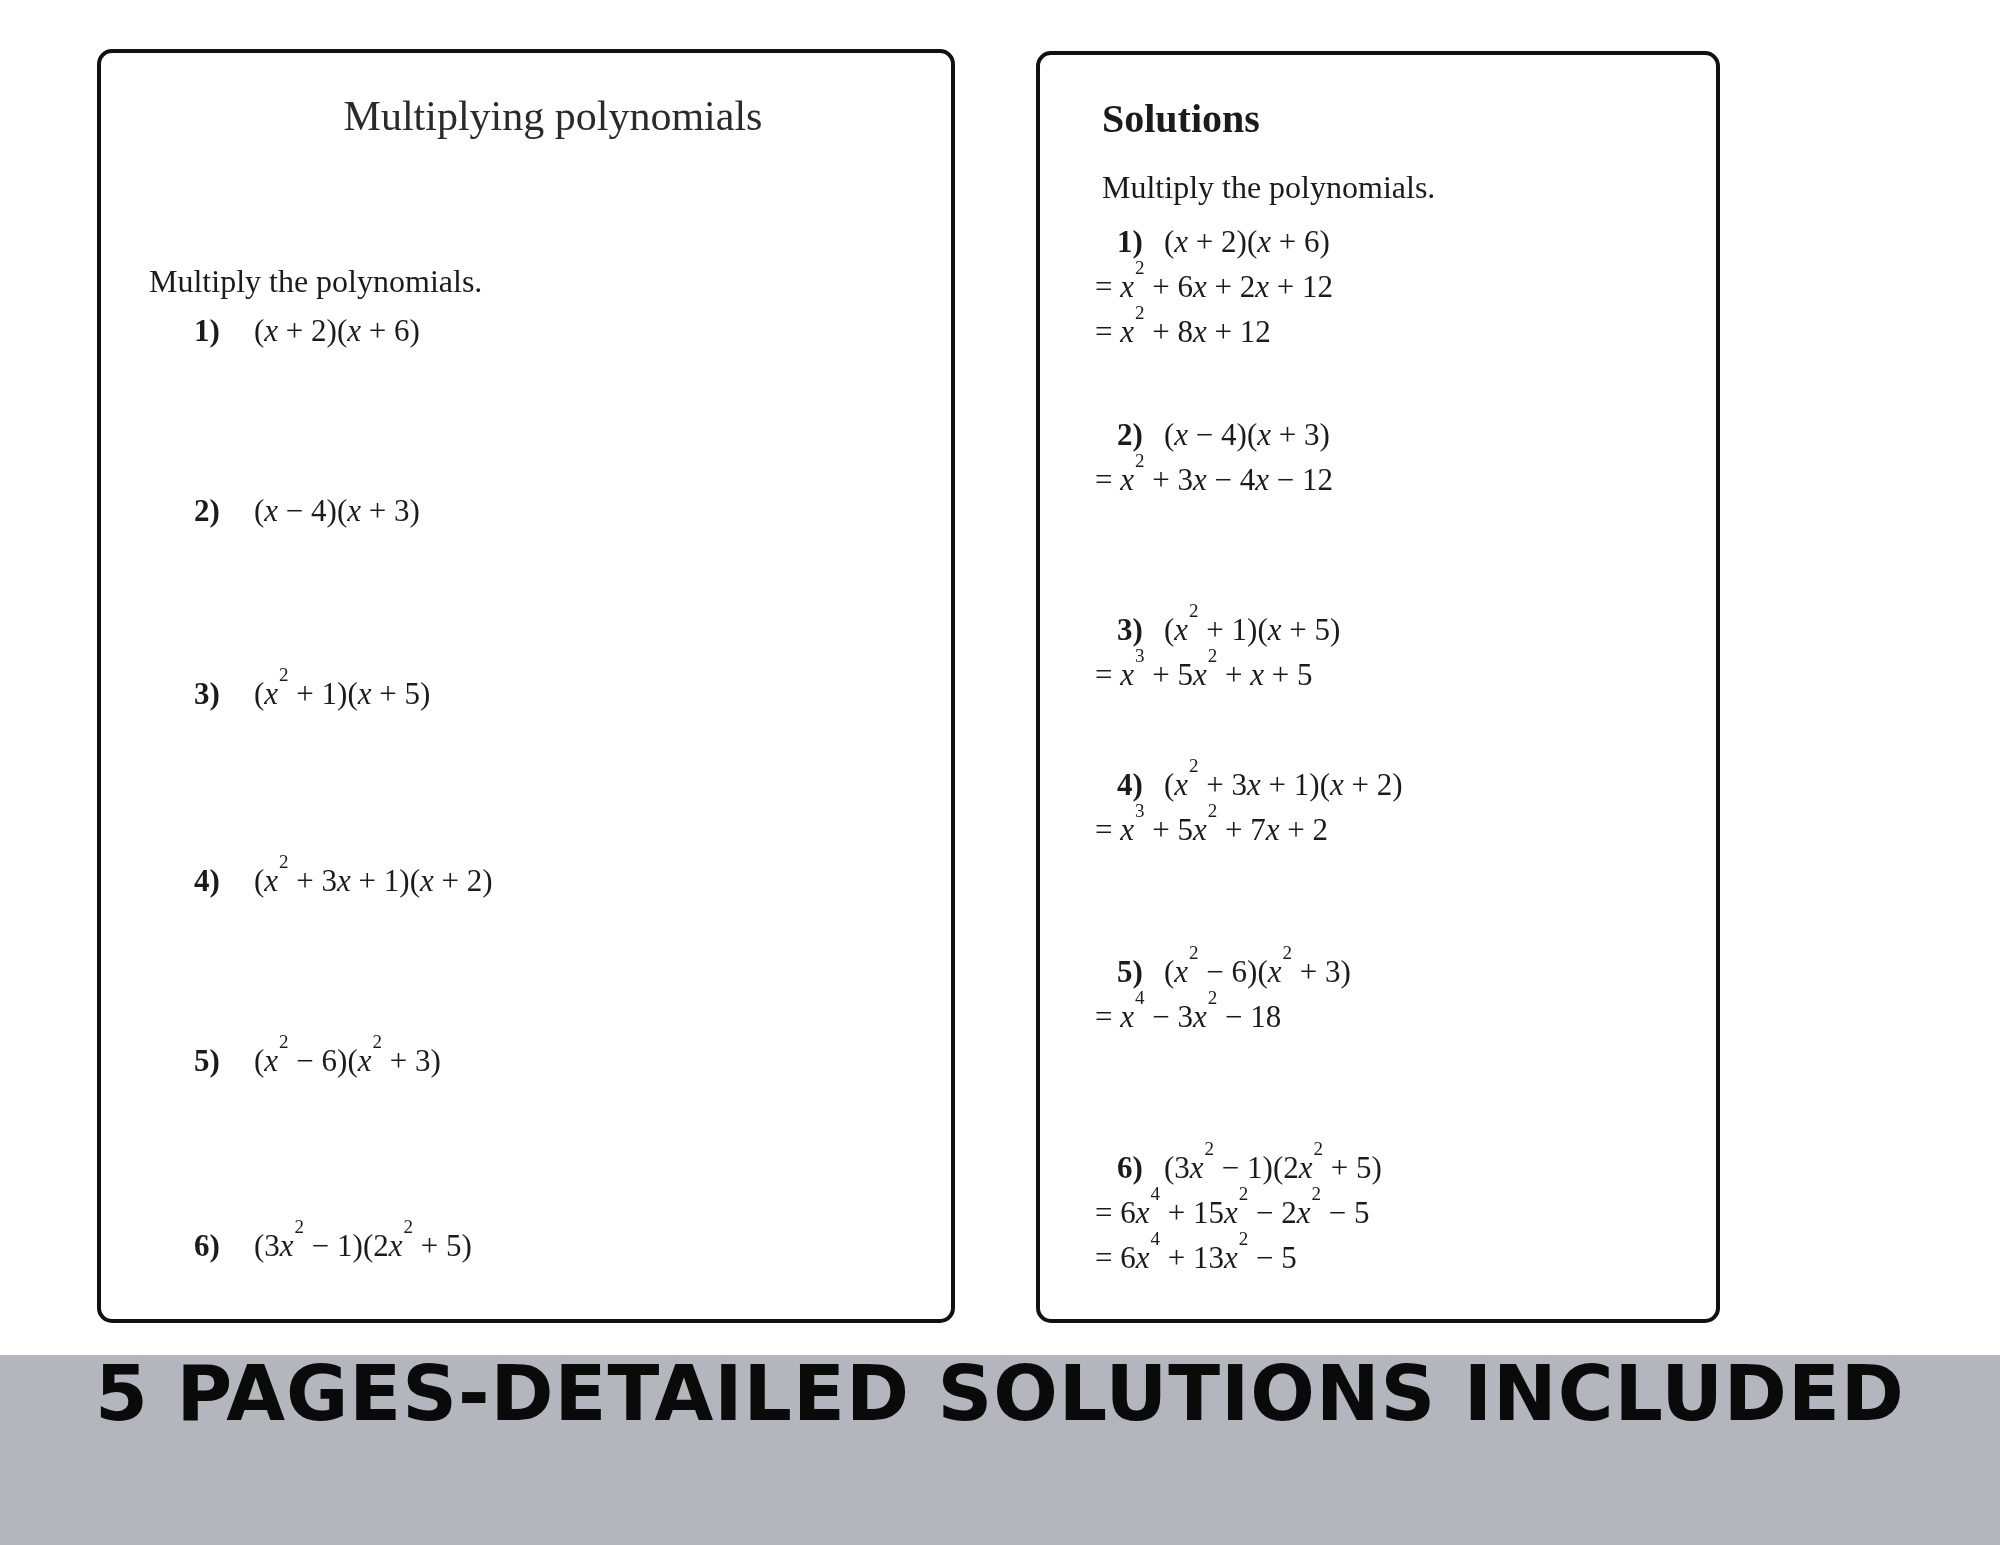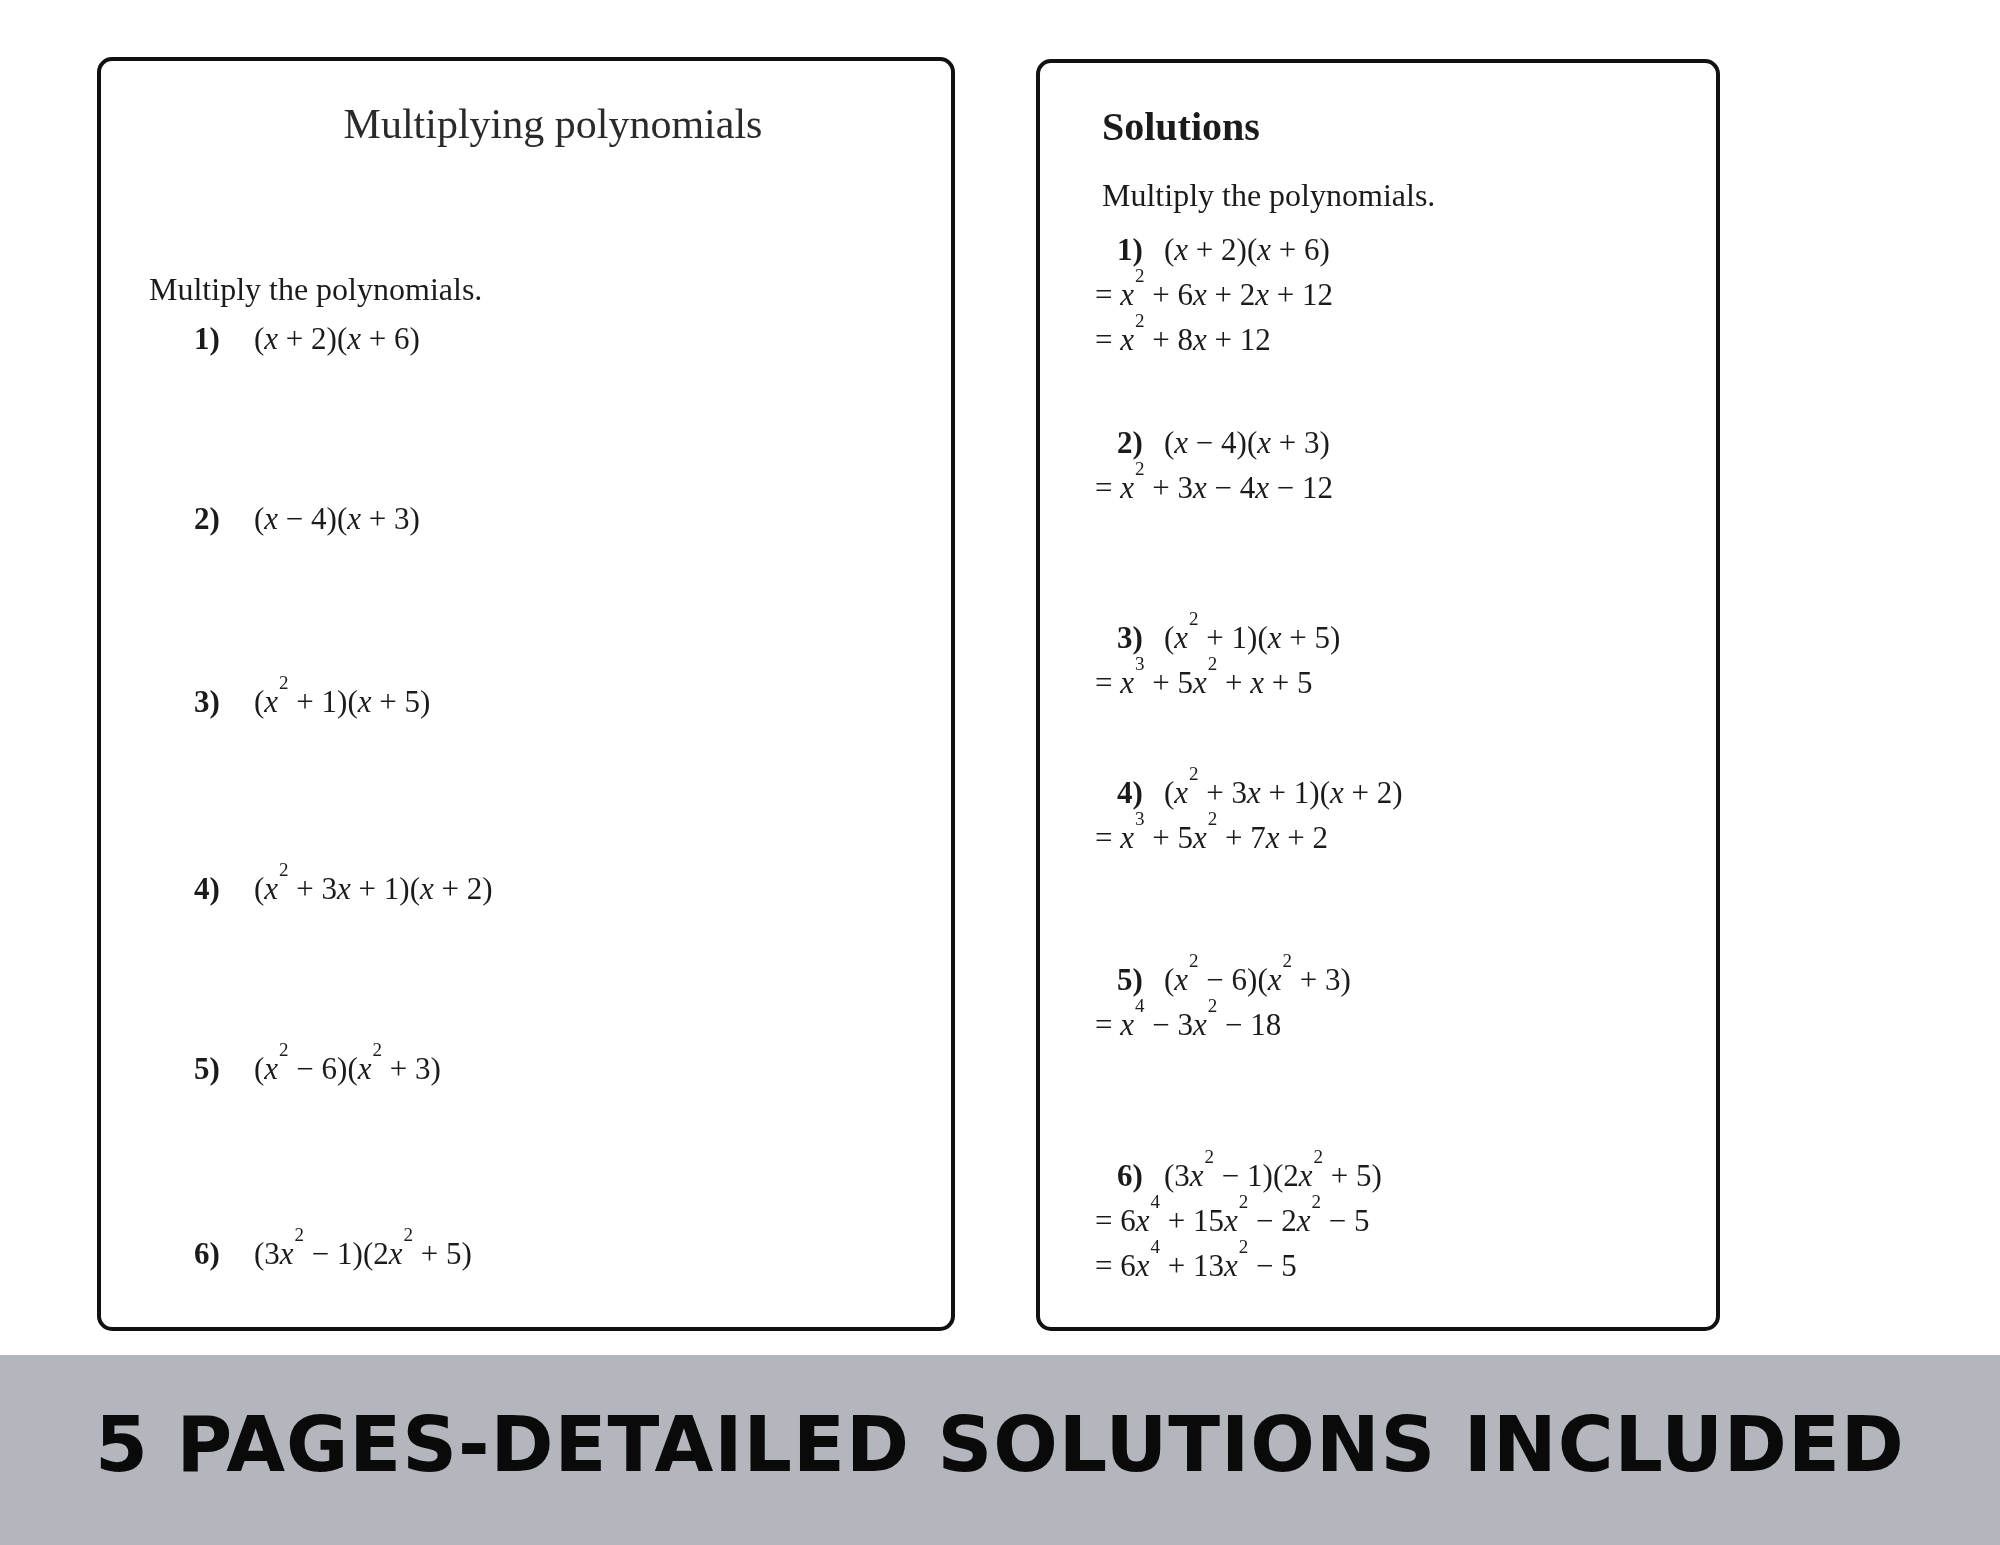--- a/index.html
+++ b/index.html
@@ -1,20 +1,20 @@
 <!DOCTYPE html>
 <html><head>
 <meta charset="utf-8">
 <style>
   html, body { margin:0; padding:0; }
   body { width:2000px; height:1545px; background:#ffffff; font-family:"Liberation Serif","DejaVu Serif",serif; }
   .canvas { position:relative; width:2000px; height:1545px; background:#ffffff; overflow:hidden; }
 
   
-  .page { position:absolute; background:#ffffff; border:4px solid #111111; border-radius:15px; box-sizing:border-box; color:#1b1b1b;margin-top:8px; }
+  .page { position:absolute; background:#ffffff; border:4px solid #111111; border-radius:15px; box-sizing:border-box; color:#1b1b1b; }
   .page-left  { left:97px;  top:49px; width:858px; height:1274px; }
   .page-right { left:1036px; top:51px; width:684px; height:1272px; }
 
   .ws-title { position:absolute; top:40px; left:0; width:100%; box-sizing:border-box; padding-left:54px;
               text-align:center; font-size:42px; line-height:46px; color:#2a2a2a; }
   .ws-instruction { position:absolute; top:210px; left:48px; font-size:32px; line-height:36px; }
 
   .problem { position:absolute; left:0; width:100%; font-size:31px; line-height:42px; white-space:nowrap; }
   .problem .num { display:inline-block; margin-left:93px; width:60px; font-weight:bold; }
 
@@ -25,21 +25,21 @@
   .sol-line { font-size:31px; line-height:45px; white-space:nowrap; }
   .sol-line .num { display:inline-block; margin-left:77px; width:47px; font-weight:bold; }
   .sol-step { font-size:31px; line-height:45px; padding-left:55px; white-space:nowrap; }
 
   
   .math i { font-style:italic; }
   .math sup { font-size:19px; line-height:0; position:relative; top:-12px; margin-left:1px; }
 
   
   .banner { position:absolute; left:0; top:1355px; width:2000px; height:190px;
-            display:flex; align-items:center; justify-content:center; }
+            display:flex; align-items:flex-start; justify-content:center; }
   .banner-text { font-family:"DejaVu Sans","Liberation Sans",sans-serif; font-weight:700;
                  font-size:76px; letter-spacing:1px; transform:translateY(-6px); white-space:nowrap; }
 </style>
 </head>
 <body>
 
 <div class="canvas">
 
   <div class="page page-left">
     <div class="ws-title">Multiplying polynomials</div>

